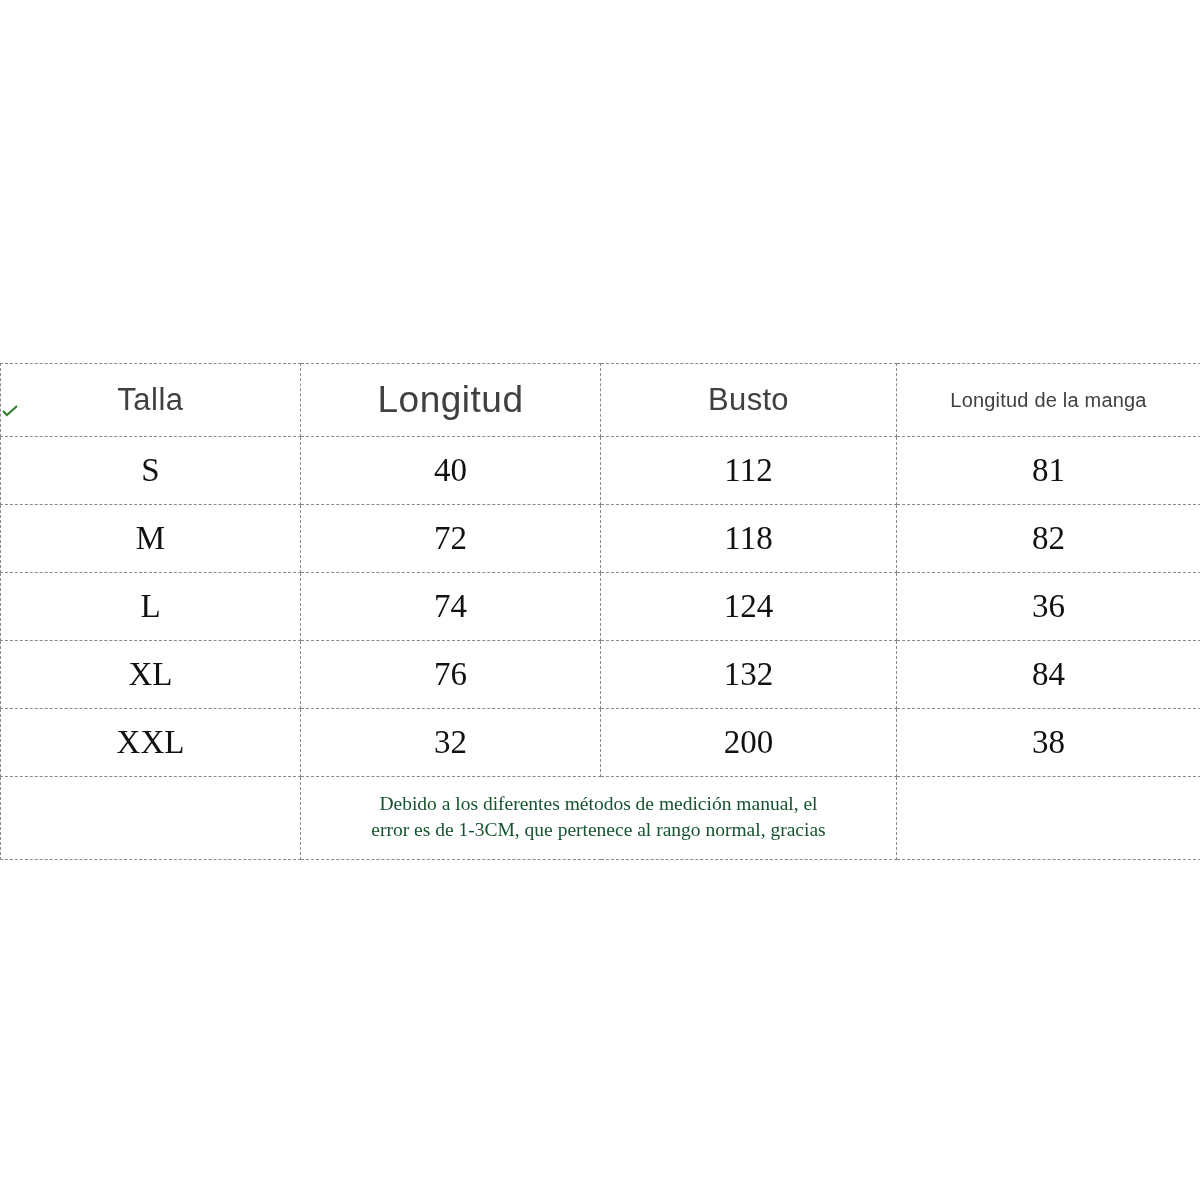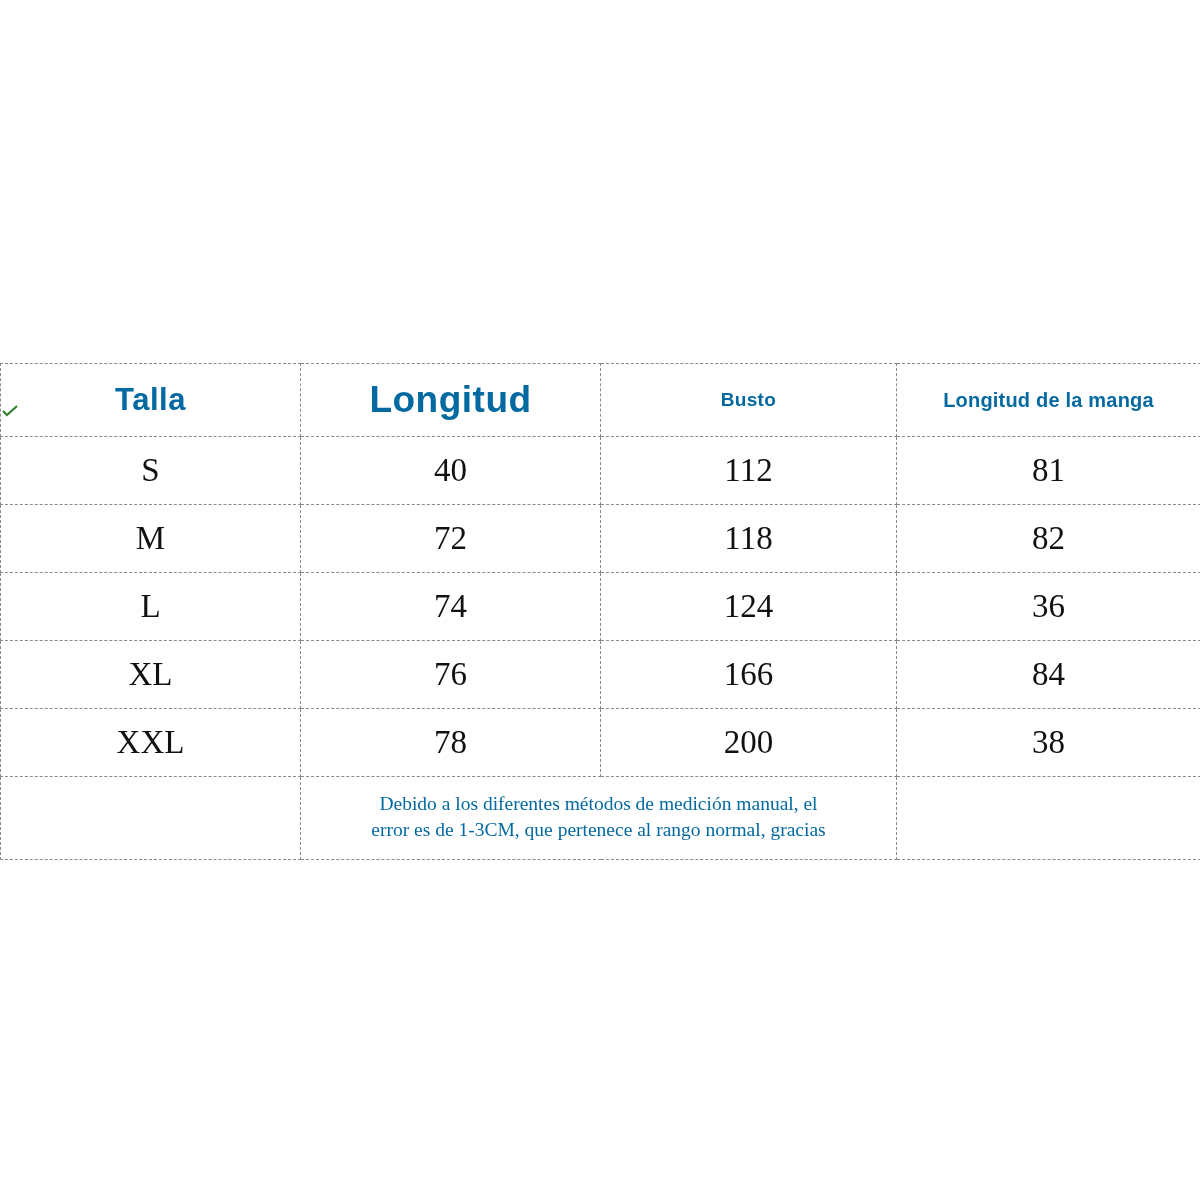--- a/index.html
+++ b/index.html
@@ -58,43 +58,43 @@
   }
 
   .col-size   { width: 300px; }
   .col-length { width: 300px; }
   .col-bust   { width: 296px; }
   .col-sleeve { width: 304px; }
 
   thead th {
     height: 72px;
     font-family: "Liberation Sans", sans-serif;
-    font-weight: bold;
-    color: #0369a1;
+    font-weight: normal;
+    color: #404040;
   }
   th.h-size   { font-size: 31px; letter-spacing: 0.5px; }
   th.h-length { font-size: 37px; letter-spacing: 0.5px; }
-  th.h-bust   { font-size: 19px; letter-spacing: 0.3px; }
+  th.h-bust   { font-size: 31px; letter-spacing: 0.3px; }
   th.h-sleeve { font-size: 20px; letter-spacing: 0.2px; }
 
   tbody td {
     height: 67px;
     font-family: "Liberation Serif", serif;
     font-size: 33px;
     color: #111111;
   }
 
   tr.note-row td.note-cell {
     height: 68px;
     padding: 6px 18px 8px 18px;
     font-family: "Liberation Serif", serif;
     font-size: 19.5px;
     line-height: 1.35;
     text-align: center;
-    color: #0369a1;
+    color: #14532d;
   }
 
   tr.note-row td.note-blank {
     background: #ffffff;
   }
 
   .note-line { display: block; }
 
   
   .tick-mark {
@@ -141,26 +141,26 @@
         </tr>
         <tr>
           <td>L</td>
           <td>74</td>
           <td>124</td>
           <td>36</td>
         </tr>
         <tr>
           <td>XL</td>
           <td>76</td>
-          <td>166</td>
+          <td>132</td>
           <td>84</td>
         </tr>
         <tr>
           <td>XXL</td>
-          <td>78</td>
+          <td>32</td>
           <td>200</td>
           <td>38</td>
         </tr>
         <tr class="note-row">
           <td class="note-blank"></td>
           <td class="note-cell" colspan="2">
             <span class="note-line">Debido a los diferentes métodos de medición manual, el</span>
             <span class="note-line">error es de 1-3CM, que pertenece al rango normal, gracias</span>
           </td>
           <td class="note-blank"></td>

